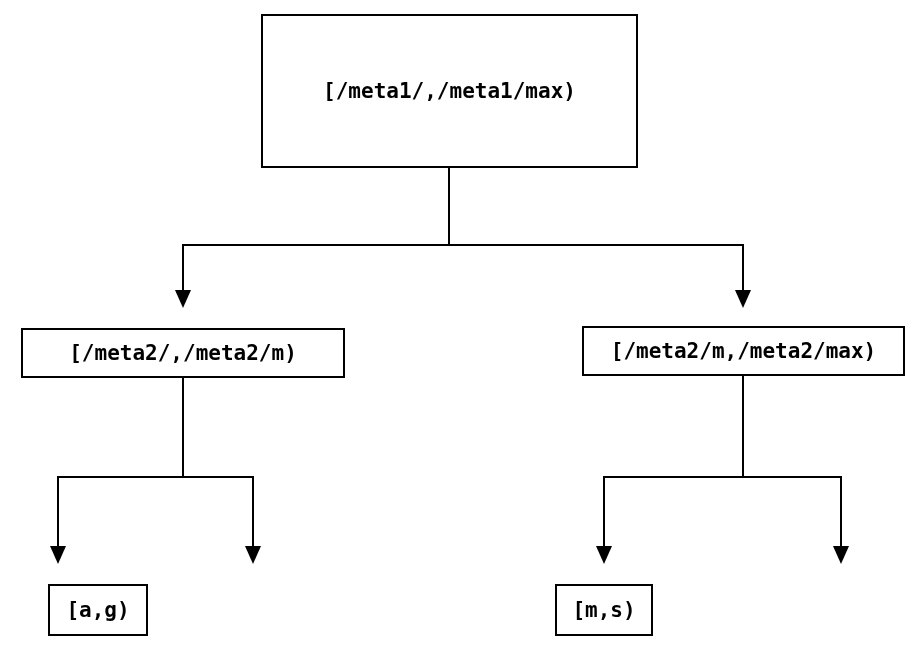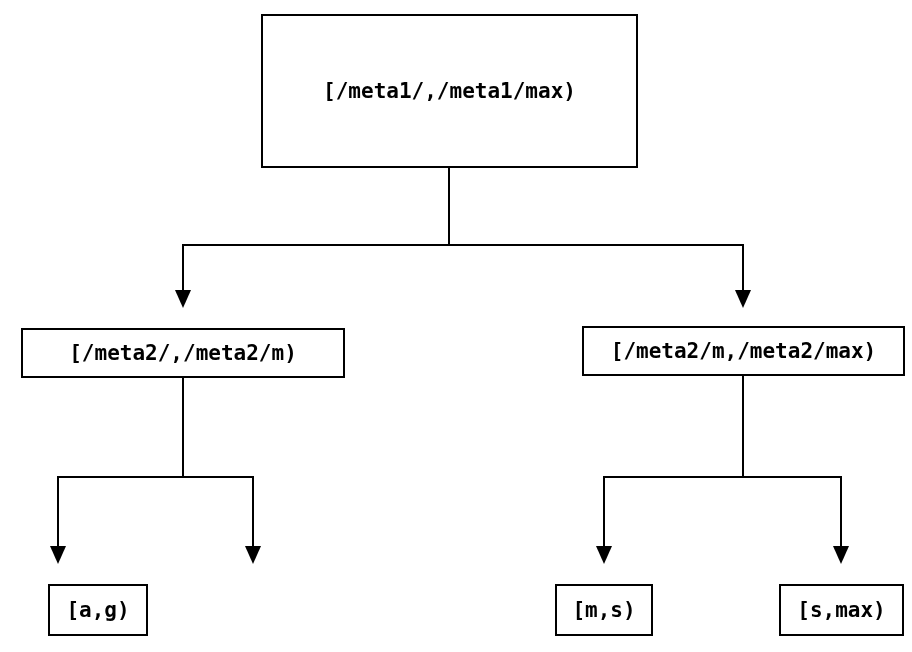--- a/index.html
+++ b/index.html
@@ -79,17 +79,14 @@
   <div class="vline" style="left:840px; top:476px; height:70px;"></div>
   <div class="arrow-down" style="left:596px; top:546px;"></div>
   <div class="arrow-down" style="left:833px; top:546px;"></div>
 
   <div class="node" style="left:8px; top:584px; width:100px; height:52px;margin-left:40px;">
     <span>[a,g)</span>
   </div>
   <div class="node" style="left:555px; top:584px; width:98px; height:52px;">
     <span>[m,s)</span>
   </div>
-  <div class="node" style="left:779px; top:584px; width:125px; height:52px;">
-    <span>[s,max)</span>
-  </div>
 
 </div>
 
 </body></html>

